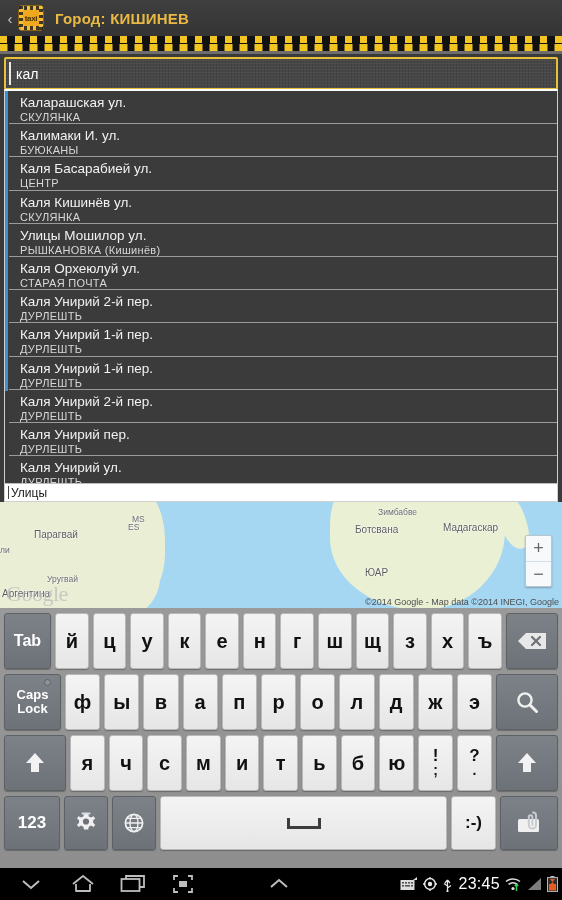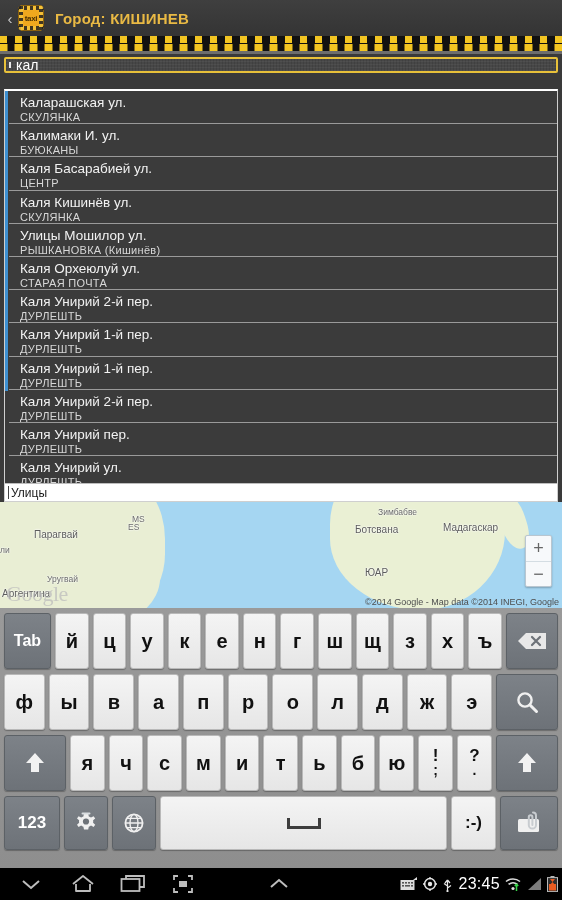--- a/index.html
+++ b/index.html
@@ -42,21 +42,21 @@
             background-image:
               linear-gradient(90deg,#f2c522 50%,transparent 50%),
               linear-gradient(90deg,transparent 50%,#f2c522 50%);
             background-size:15px 7px, 15px 7px;
             background-position:0 0, 7.5px 8px;
             background-repeat:repeat-x, repeat-x; }
   .stripe-sep { position:absolute; left:0; top:51px; width:562px; height:3px;
                 background:#6d6d6d; }
 
   
-  .search-wrap { position:absolute; left:4px; top:57px; width:554px; height:16px;
+  .search-wrap { position:absolute; left:4px; top:57px; width:554px; height:33px;
                  border:2px solid #e8c13a; border-radius:2px; background:#474747;
                  background-image:
                    repeating-linear-gradient(0deg, rgba(255,255,255,.045) 0 1px, transparent 1px 3px),
                    repeating-linear-gradient(90deg, rgba(0,0,0,.10) 0 1px, transparent 1px 3px);
                  display:flex; align-items:center; }
   .search-caret { position:absolute; left:3px; top:3px; bottom:3px; width:2px;
                   background:#e8e8e8; }
   .search-input { margin-left:10px; color:#ffffff; font-size:14px; background:transparent;
                   border:none; outline:none; width:500px; font-family:inherit; }
 
@@ -271,20 +271,27 @@
       <div id="row1-keys" style="display:contents"><div class="key">й</div><div class="key">ц</div><div class="key">у</div><div class="key">к</div><div class="key">е</div><div class="key">н</div><div class="key">г</div><div class="key">ш</div><div class="key">щ</div><div class="key">з</div><div class="key">х</div><div class="key">ъ</div></div>
       <div class="key dark bksp">
         <svg width="30" height="18" viewBox="0 0 30 18">
           <path d="M9 1 L29 1 L29 17 L9 17 L1 9 Z" fill="#e8e8e8"></path>
           <path d="M15 5 L23 13 M23 5 L15 13" stroke="#6d7278" stroke-width="2.2" stroke-linecap="round"></path>
         </svg>
       </div>
     </div>
 
     <div class="kb-row">
+      <div class="key dark caps">
+        <div class="led"></div>
+        <div>
+          <div>Caps</div>
+          <div>Lock</div>
+        </div>
+      </div>
       <div id="row2-keys" style="display:contents"><div class="key">ф</div><div class="key">ы</div><div class="key">в</div><div class="key">а</div><div class="key">п</div><div class="key">р</div><div class="key">о</div><div class="key">л</div><div class="key">д</div><div class="key">ж</div><div class="key">э</div></div>
       <div class="key dark srch">
         <svg width="26" height="26" viewBox="0 0 26 26">
           <circle cx="11" cy="11" r="6.6" fill="none" stroke="#f0f0f0" stroke-width="2.4"></circle>
           <path d="M16 16 L22.5 22.5" stroke="#f0f0f0" stroke-width="3" stroke-linecap="round"></path>
         </svg>
       </div>
     </div>
 
     <div class="kb-row">

